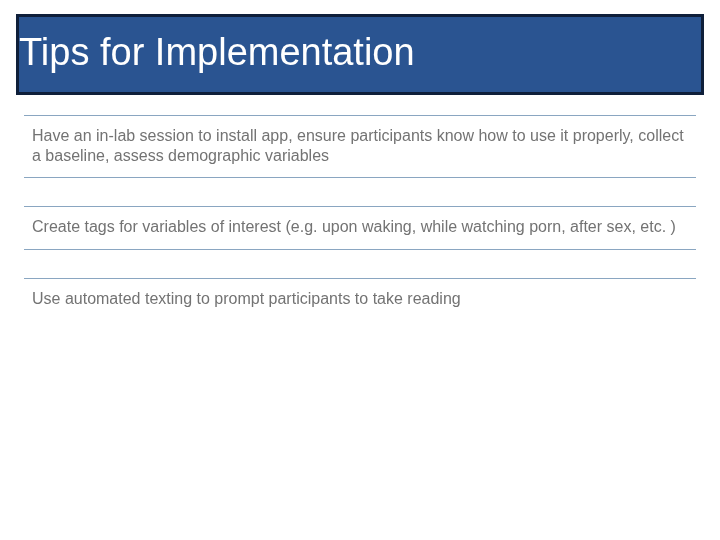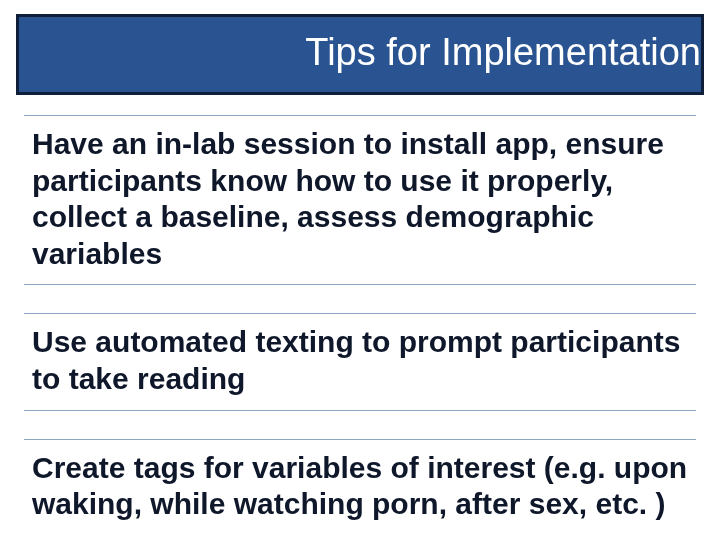--- a/index.html
+++ b/index.html
@@ -8,55 +8,55 @@
       height: 540px;
       background: #ffffff;
       font-family: Arial, Helvetica, sans-serif;
       overflow: hidden;
     }
     .title-bar {
       margin: 14px 16px 0 16px;
       background: #2a5491;
       border: 3px solid #0f1f3a;
       padding: 14px 0 18px 0;
-      text-align: right;
+      text-align: left;
     }
     .title-text {
       color: #ffffff;
       font-size: 38px;
       font-weight: 400;
     }
     .content {
       padding: 14px 24px 0 24px;
     }
     .tip-block {
       border-top: 1px solid #8aa6c1;
       border-bottom: 1px solid #8aa6c1;
       padding: 10px 8px 12px 8px;
       margin-bottom: 28px;
     }
     .tip-block:first-child { margin-top: 6px; }
     .tip-block:last-child { border-bottom: none; margin-bottom: 0; }
     .tip-text {
-      color: #0f172a;
-      font-size: 30px;
+      color: #737373;
+      font-size: 16px;
       line-height: 1.22;
-      font-weight: 700;
+      font-weight: 400;
     }
   </style>
 </head>
 <body>
 
 <div class="title-bar">
   <div class="title-text">Tips for Implementation</div>
 </div>
 
 <div class="content">
   <div class="tip-block">
     <div class="tip-text">Have an in-lab session to install app, ensure participants know how to use it properly, collect a baseline, assess demographic variables</div>
   </div>
   <div class="tip-block">
-    <div class="tip-text">Use automated texting to prompt participants to take reading</div>
+    <div class="tip-text">Create tags for variables of interest (e.g. upon waking, while watching porn, after sex, etc. )</div>
   </div>
   <div class="tip-block">
-    <div class="tip-text">Create tags for variables of interest (e.g. upon waking, while watching porn, after sex, etc. )</div>
+    <div class="tip-text">Use automated texting to prompt participants to take reading</div>
   </div>
 </div>
 
 </body></html>

